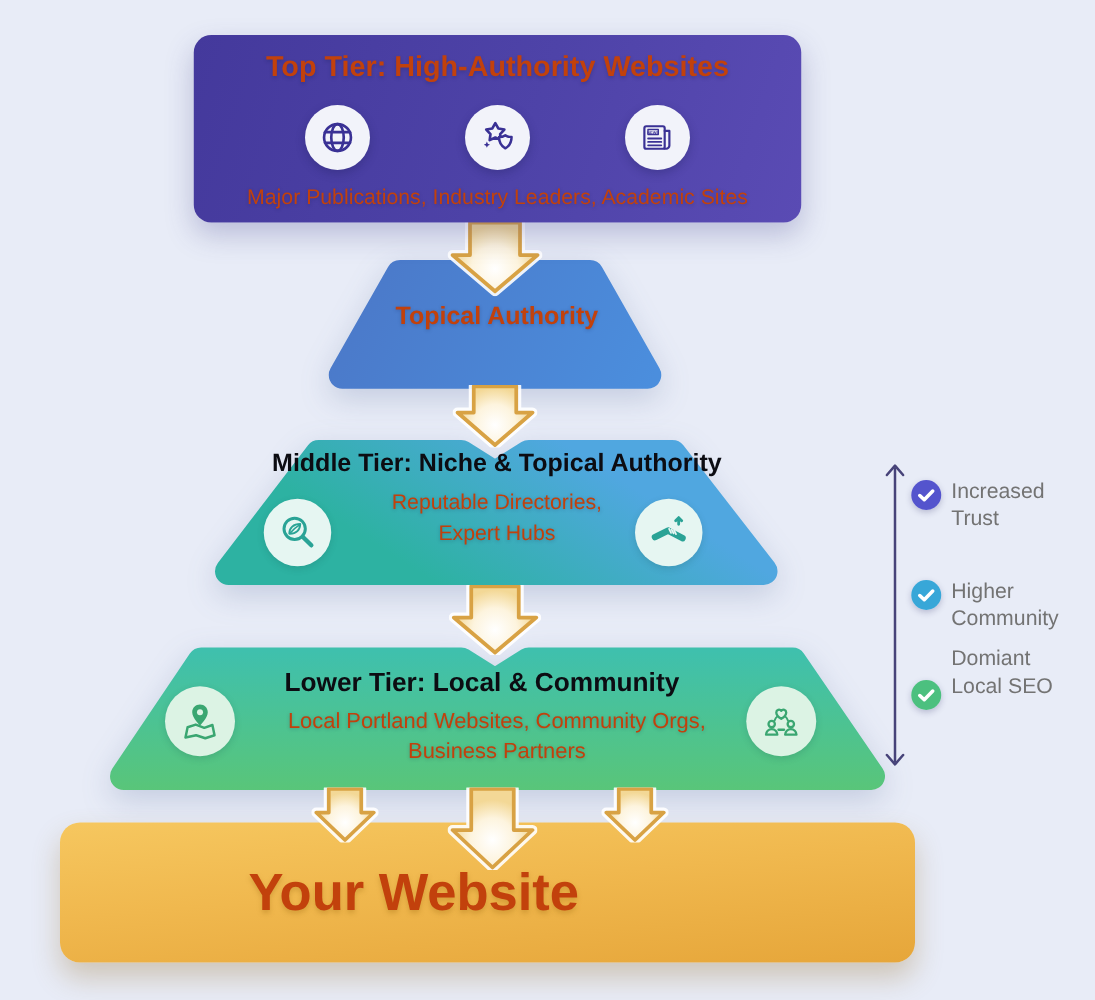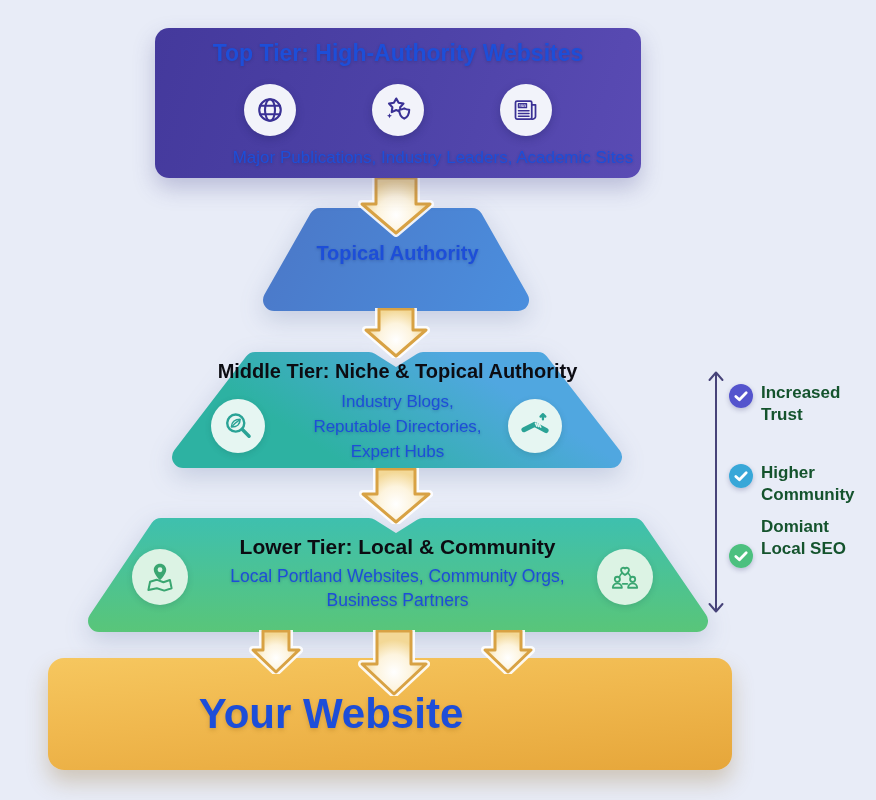--- a/index.html
+++ b/index.html
@@ -15,32 +15,32 @@
   }
   *{margin:0;padding:0;box-sizing:border-box;}
   html,body{width:876px;height:800px;}
   body{
     background:var(--bg);
     font-family:"Liberation Sans","DejaVu Sans",sans-serif;
     position:relative;overflow:hidden;
   }
   .abs{position:absolute;}
   .ctr{text-align:center;}
-  .white{color:#1d4ed8;}
+  .white{color:#c2410c;}
   .tshadow{text-shadow:0 1px 3px rgba(20,30,80,.25);}
 
   
   .top-box{
     left:155px;top:28px;width:486px;height:150px;border-radius:14px;
     background:linear-gradient(108deg,var(--top-from) 0%,#4e43a8 55%,var(--top-to) 100%);
     box-shadow:0 10px 22px rgba(70,70,140,.28);
     z-index:6;
   }
   .top-title{left:155px;top:40px;width:486px;font-size:23px;font-weight:700;z-index:7;}
-  .top-sub{left:155px;top:148px;width:486px;font-size:17px;font-weight:400;z-index:7;margin-left:35px;}
+  .top-sub{left:155px;top:148px;width:486px;font-size:17px;font-weight:400;z-index:7;}
   .top-icons{left:155px;top:84px;width:486px;display:flex;justify-content:center;gap:76px;z-index:7;}
   .icon-circle{
     width:52px;height:52px;border-radius:50%;
     display:flex;align-items:center;justify-content:center;
     background:#f2f3fa;box-shadow:0 3px 8px rgba(30,30,90,.30);
   }
   .icon-circle svg{display:block;}
   .st{stroke:var(--icon-indigo);fill:none;stroke-width:1.7;stroke-linecap:round;stroke-linejoin:round;}
   .st-fill{fill:var(--icon-indigo);stroke:none;}
   .st-bgfill{fill:#f2f3fa;stroke:var(--icon-indigo);stroke-width:1.6;stroke-linejoin:round;}
@@ -49,21 +49,21 @@
   
   .tier-svg{z-index:3;filter:drop-shadow(0 8px 12px rgba(70,90,140,.22));}
   .tier-shape{stroke-width:22;stroke-linejoin:round;}
   .stop-mid-a{stop-color:var(--mid-from);} .stop-mid-b{stop-color:var(--mid-to);}
   .stop-ni-a{stop-color:var(--niche-from);} .stop-ni-b{stop-color:var(--niche-to);}
   .stop-lo-a{stop-color:var(--lower-from);} .stop-lo-b{stop-color:var(--lower-to);}
 
   .mid-title{left:255px;top:240px;width:285px;font-size:20px;font-weight:700;line-height:27px;z-index:4;}
   .niche-title{left:160px;top:360px;width:475px;font-size:20px;font-weight:700;color:var(--title-dark);z-index:4;}
   .niche-body{left:160px;top:389px;width:475px;font-size:17px;font-weight:500;line-height:25px;z-index:4;}
-  .lower-title{left:75px;top:535px;width:645px;font-size:21px;font-weight:700;color:var(--title-dark);z-index:4;}
+  .lower-title{left:63px;top:535px;width:645px;font-size:21px;font-weight:700;color:var(--title-dark);z-index:4;}
   .lower-body{left:75px;top:564px;width:645px;font-size:17.5px;font-weight:500;line-height:24px;z-index:4;}
 
   .tier-icon{
     border-radius:50%;display:flex;align-items:center;justify-content:center;z-index:4;
     box-shadow:0 2px 6px rgba(20,80,70,.18);
   }
   .teal-bg{background:#e6f6f2;}
   .green-bg{background:#dcf3e4;}
   .tl{stroke:var(--icon-teal);fill:none;stroke-linecap:round;stroke-linejoin:round;}
   .gr{stroke:var(--icon-green);fill:none;stroke-linecap:round;stroke-linejoin:round;}
@@ -85,21 +85,21 @@
     font-size:42px;font-weight:700;z-index:6;
     text-shadow:0 2px 4px rgba(160,110,20,.35);
   }
 
   
   .legend-arrow{left:703px;top:366px;z-index:2;}
   .legend-dot{
     width:24px;height:24px;border-radius:50%;display:flex;align-items:center;justify-content:center;
     box-shadow:0 2px 5px rgba(40,40,100,.25);z-index:2;
   }
-  .legend-label{font-size:17px;font-weight:700;line-height:22px;color:#14532d;z-index:2;}
+  .legend-label{font-size:17px;font-weight:400;line-height:22px;color:#737373;z-index:2;}
 </style>
 </head>
 <body>
 
 <div class="abs top-box"></div>
 <div class="abs ctr white tshadow top-title">Top Tier: High-Authority Websites</div>
 
 <div class="abs top-icons">
   <div class="icon-circle">
     <svg width="30" height="30" viewBox="0 0 24 24">
@@ -171,21 +171,20 @@
   <defs>
       <linearGradient id="gni" x1="290" y1="14" x2="210" y2="140" gradientUnits="userSpaceOnUse">
     <stop class="stop-ni-a" offset="0" stop-color="#50a7e0"></stop>
         <stop class="stop-ni-b" offset="1" stop-color="#2db2a2"></stop>
   </linearGradient>
     </defs>
   <path class="tier-shape" fill="url(#gni)" stroke="url(#gni)" d="M95 23 H209 L236 40 L263 23 H378 L451 117 H23 Z"></path>
 </svg>
 <div class="abs ctr niche-title">Middle Tier: Niche &amp; Topical Authority</div>
 <div class="abs ctr white tshadow niche-body">
-  <div>Industry Blogs,</div>
   <div>Reputable Directories,</div>
   <div>Expert Hubs</div>
 </div>
 <div class="abs tier-icon teal-bg" style="left:211px;top:399px;width:54px;height:54px">
   <svg width="32" height="32" viewBox="0 0 24 24">
     <circle class="tl" cx="10.3" cy="9.8" r="6.4" style="stroke-width:1.8"></circle>
     <path class="tl" d="M15.1 14.5 L20.3 19.7" style="stroke-width:2.6"></path>
     <path class="tl" d="M7.1 12.6 C7.1 9.2 9.6 6.9 13.6 6.9 C13.6 10.4 11.2 12.8 7.4 12.8 Z" style="stroke-width:1.2"></path>
     <path class="tl" d="M7.6 12.3 C9 10.6 11 8.9 13 7.6" style="stroke-width:1"></path>
   </svg>

